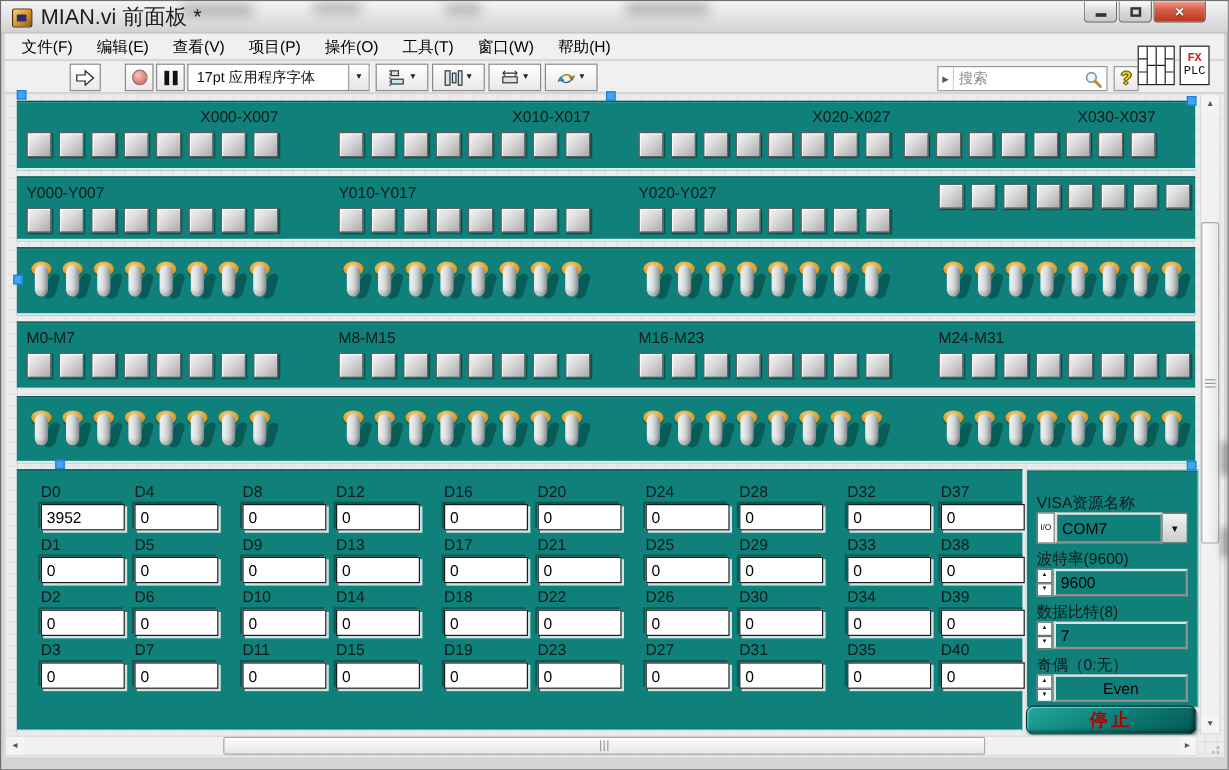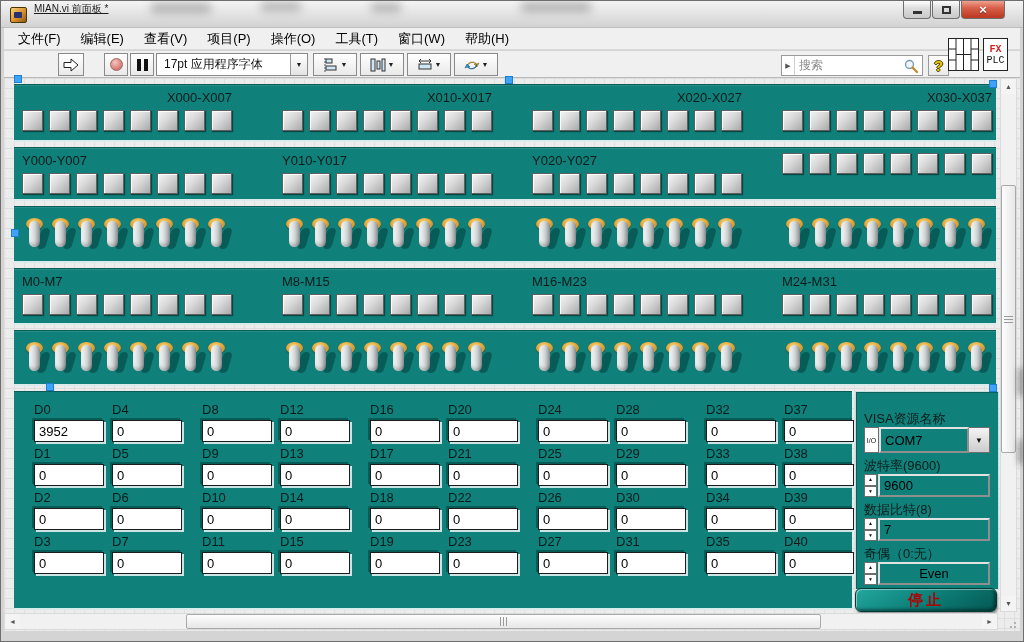--- a/index.html
+++ b/index.html
@@ -10,21 +10,21 @@
 
   
   .titlebar { position:absolute; left:1px; top:1px; width:1022px; height:27px;
     background:linear-gradient(#F4F4F4,#E3E3E3 50%,#D2D2D2); overflow:hidden;
     border-bottom:1px solid #bdbdbd; }
   .blob { position:absolute; filter:blur(5px); opacity:.45; background:#6b6b6b; border-radius:3px; }
   .title-icon { position:absolute; left:9px; top:6px; width:17px; height:16px;
     background:linear-gradient(135deg,#f6d27a,#d98f2b 55%,#8a5a14); border:1px solid #4a3208; border-radius:2px; }
   .title-icon::after { content:""; position:absolute; left:3px; top:4px; width:8px; height:6px;
     background:#2a2f6e; border-radius:1px; }
-  .title-text { position:absolute; left:33px; top:1px; font-size:10px; color:#1c1c1c; white-space:nowrap;text-decoration:underline; }
+  .title-text { position:absolute; left:33px; top:1px; font-size:18px; color:#1c1c1c; white-space:nowrap; }
   .winbtns { position:absolute; right:18px; top:0; display:flex; }
   .win-btn { height:18px; border:1px solid #6f6f6f; border-top:none; border-radius:0 0 4px 4px;
     background:linear-gradient(#FEFEFE,#DCDCDC 45%,#C9C9C9); margin-left:1px;
     display:flex; align-items:center; justify-content:center; }
   .win-min,.win-max { width:28px; }
   .win-close { width:44px; background:linear-gradient(#EFA28F,#D8604A 40%,#BB3620);
     color:#fff; font-size:13px; font-weight:bold; text-shadow:0 1px 1px rgba(0,0,0,.5); }
   .min-glyph { width:9px; height:3px; background:#333; margin-top:6px; }
   .max-glyph { width:9px; height:8px; border:2px solid #333; }
 
@@ -307,21 +307,21 @@
             <div class="led"></div>
             <div class="led"></div>
             <div class="led"></div>
             <div class="led"></div>
             <div class="led"></div>
             <div class="led"></div>
             <div class="led"></div>
             <div class="led"></div>
           </div>
         </div>
-      <div class="io-group" style="left:768px">
+      <div class="io-group" style="left:739px">
           <div class="io-label">X030-X037</div>
           <div class="leds">
             <div class="led"></div>
             <div class="led"></div>
             <div class="led"></div>
             <div class="led"></div>
             <div class="led"></div>
             <div class="led"></div>
             <div class="led"></div>
             <div class="led"></div>

